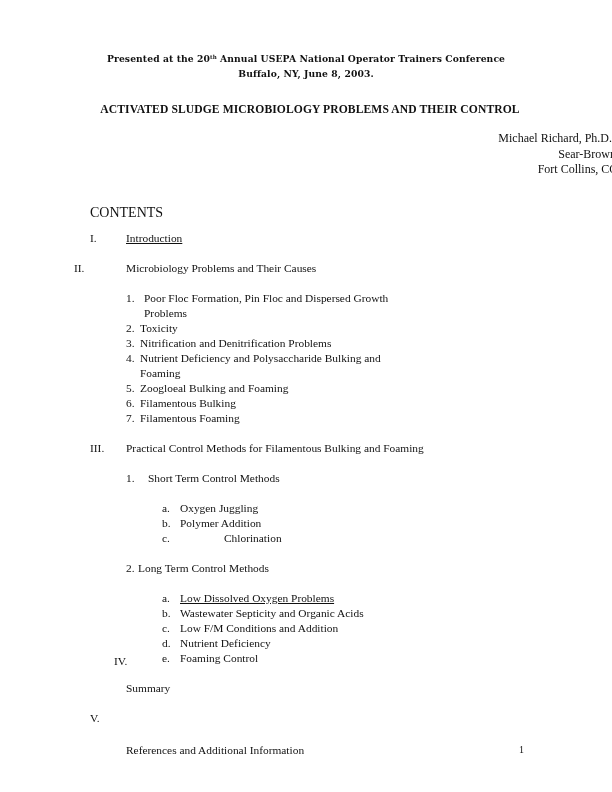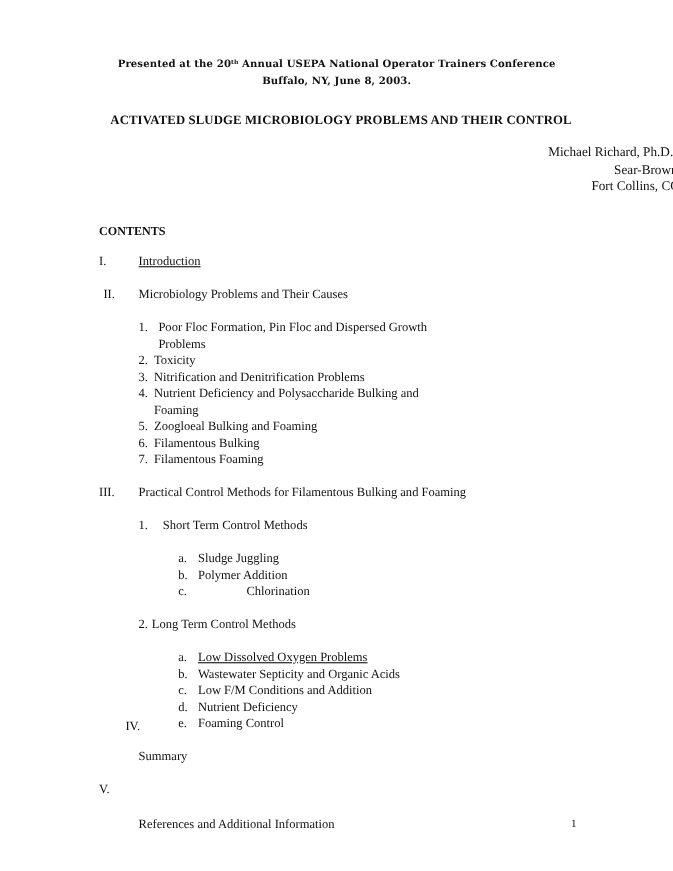--- a/index.html
+++ b/index.html
@@ -15,21 +15,21 @@
     }
     .hdr sup { font-size: 5.5px; vertical-align: 3px; }
     .title {
       position: absolute; left: 0; width: 620px; text-align: center;
       font-weight: bold; font-size: 11.6px; letter-spacing: 0.1px;
     }
     .center {
       position: absolute; left: 0; width: 612px; text-align: right;
       font-size: 12px;
     }
-    .contents-label { font-weight: bold; font-size: 11px; }
+    .contents-label { font-weight: normal; font-size: 14px; }
     .txt { font-size: 11.4px; }
     .pnum { font-size: 10px; }
   </style>
 </head>
 <body>
 
 <div class="hdr" style="top:53px;">
   <span>Presented at the 20</span><sup>th</sup><span> Annual USEPA National Operator Trainers Conference</span>
 </div>
 <div class="hdr" style="top:68px;">Buffalo, NY,  June 8, 2003.</div>
@@ -38,21 +38,21 @@
 
 <div class="center" style="top:131px;">Michael Richard, Ph.D.</div>
 <div class="center" style="top:147px; left:4px;">Sear-Brown</div>
 <div class="center" style="top:162px; left:6px;">Fort Collins, CO</div>
 
 <div class="abs contents-label" style="left:90px; top:205px;">CONTENTS</div>
 
 <div class="abs txt" style="left:90px; top:232px;">I.</div>
 <div class="abs txt" style="left:126px; top:232px;text-decoration:underline;">Introduction</div>
 
-<div class="abs txt" style="left:94px; top:262px;font-family:Liberation Serif, serif;">II.</div>
+<div class="abs txt" style="left:74px; top:262px;font-family:Liberation Serif, serif;">II.</div>
 <div class="abs txt" style="left:126px; top:262px;">Microbiology Problems and Their Causes</div>
 
 <div class="abs txt" style="left:126px; top:292px;">1.</div>
 <div class="abs txt" style="left:144px; top:292px;">Poor Floc Formation, Pin Floc and Dispersed Growth</div>
 <div class="abs txt" style="left:144px; top:307px;">Problems</div>
 
 <div class="abs txt" style="left:126px; top:322px;">2.</div>
 <div class="abs txt" style="left:140px; top:322px;">Toxicity</div>
 
 <div class="abs txt" style="left:126px; top:337px;">3.</div>
@@ -71,21 +71,21 @@
 <div class="abs txt" style="left:126px; top:412px;">7.</div>
 <div class="abs txt" style="left:140px; top:412px;">Filamentous Foaming</div>
 
 <div class="abs txt" style="left:90px; top:442px;">III.</div>
 <div class="abs txt" style="left:126px; top:442px;">Practical Control Methods for Filamentous Bulking and Foaming</div>
 
 <div class="abs txt" style="left:126px; top:472px;">1.</div>
 <div class="abs txt" style="left:148px; top:472px;">Short Term Control Methods</div>
 
 <div class="abs txt" style="left:162px; top:502px;">a.</div>
-<div class="abs txt" style="left:180px; top:502px;">Sludge Juggling</div>
+<div class="abs txt" style="left:180px; top:502px;">Oxygen Juggling</div>
 <div class="abs txt" style="left:162px; top:517px;">b.</div>
 <div class="abs txt" style="left:180px; top:517px;">Polymer Addition</div>
 <div class="abs txt" style="left:162px; top:532px;">c.</div>
 <div class="abs txt" style="left:180px; top:532px;margin-left:44px;">Chlorination</div>
 
 <div class="abs txt" style="left:126px; top:562px;">2.</div>
 <div class="abs txt" style="left:138px; top:562px;">Long Term Control Methods</div>
 
 <div class="abs txt" style="left:162px; top:592px;">a.</div>
 <div class="abs txt" style="left:180px; top:592px;text-decoration:underline;">Low Dissolved Oxygen Problems</div>

